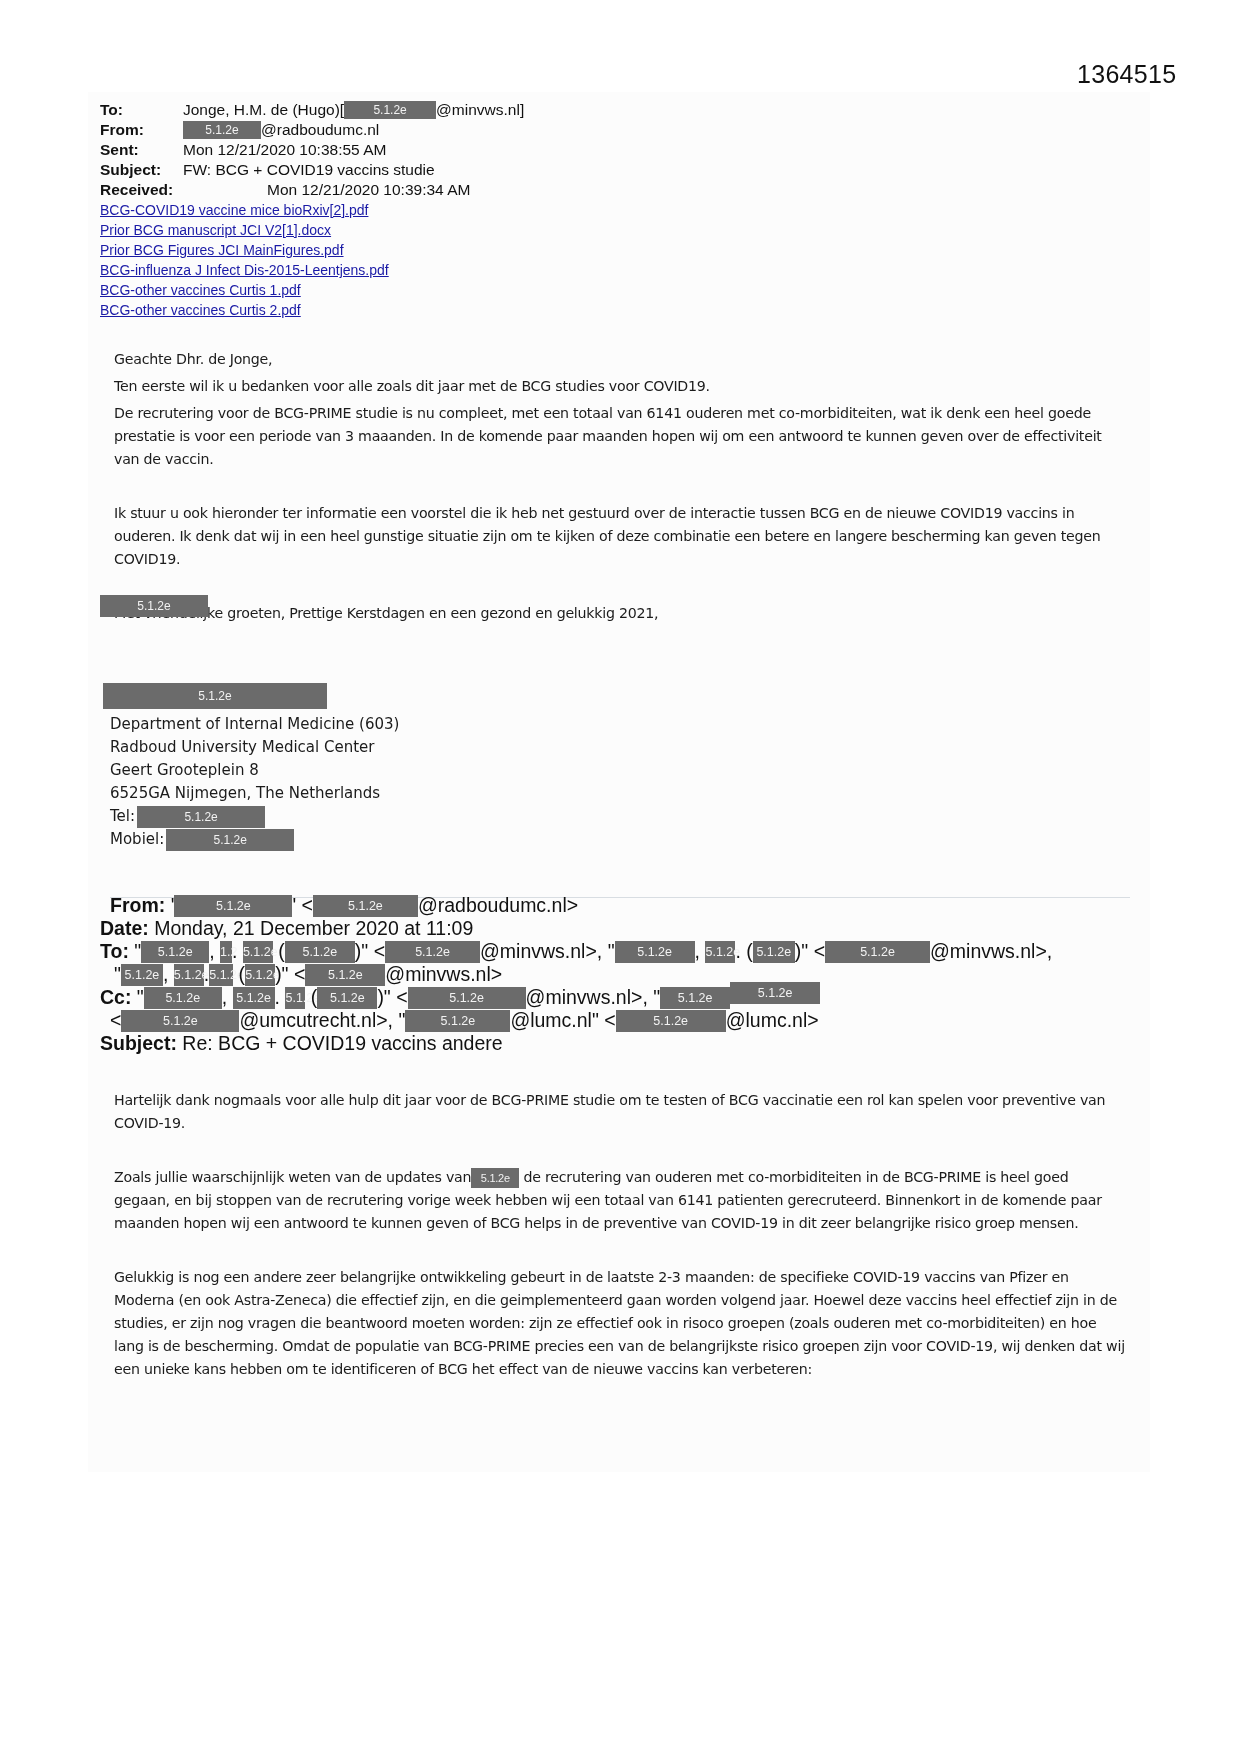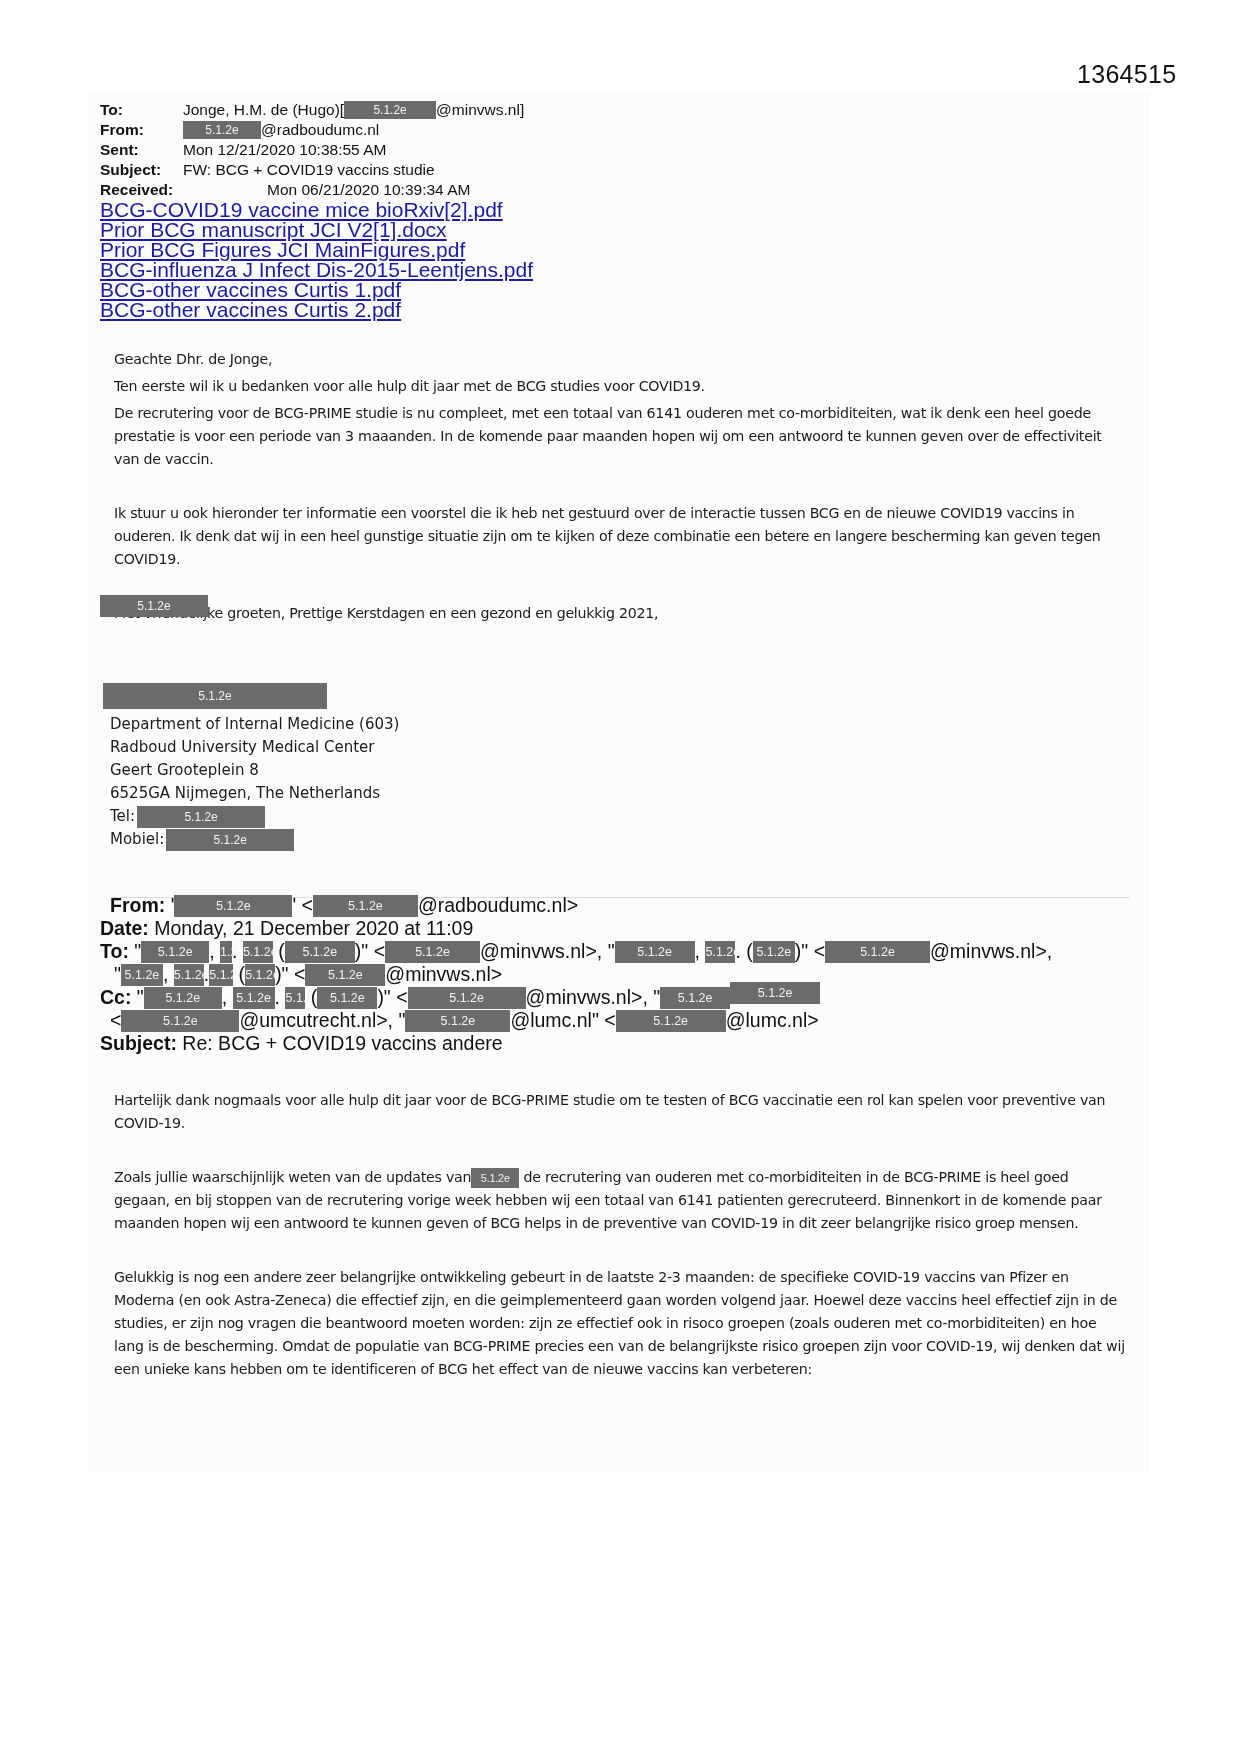--- a/index.html
+++ b/index.html
@@ -7,21 +7,21 @@
     .page-bg { position: absolute; left: 88px; top: 92px; width: 1062px; height: 1380px; background: #fcfcfc; }
     .doc-number { position: absolute; left: 1077px; top: 60px; font-size: 25px; color: #111; letter-spacing: 0.3px; }
 
     
     .hdr1 { position: absolute; left: 100px; top: 100px; font-size: 15.5px; line-height: 20px; }
     .hdr1 .row { display: flex; white-space: nowrap; height: 20px; align-items: center; }
     .hdr1 .lbl { font-weight: bold; width: 83px; display: inline-block; }
     .hdr1 .lbl.received { width: 167px; }
     .redact { display: inline-block; background: #6b6b6b; color: #f2f2f2; font-size: 12px; text-align: center; line-height: 18px; height: 18px; vertical-align: middle; font-family: "Liberation Sans", sans-serif; }
     .redact.small { font-size: 8px; }
-    .attachments { position: absolute; left: 100px; top: 200px; font-size: 21px; line-height: 20px; }
+    .attachments { position: absolute; left: 100px; top: 200px; font-size: 14px; line-height: 20px; }
     .attachments a { display: block; color: #1a1aa6; text-decoration: underline; white-space: nowrap; }
 
     .body-text { position: absolute; left: 110px; width: 1020px; font-family: "DejaVu Sans", sans-serif; font-size: 14.2px; line-height: 23px; color: #1b1b1b; letter-spacing: -0.25px; }
     .body-text p { margin: 4px; }
     .sig { position: absolute; left: 110px; top: 713px; font-family: "DejaVu Sans", sans-serif; font-size: 15px; line-height: 23px; color: #1b1b1b; }
     .sig .row { height: 23px; display: flex; align-items: center; white-space: nowrap; }
 
     .separator { position: absolute; left: 110px; top: 897px; width: 1020px; height: 1px; background: #d8dde2; }
 
     .hdr2 { position: absolute; left: 100px; top: 894px; font-size: 19.5px; line-height: 23px; }
@@ -51,36 +51,36 @@
   <div class="row">
     <span class="lbl">Sent:</span>
     <span>Mon 12/21/2020 10:38:55 AM</span>
   </div>
   <div class="row">
     <span class="lbl">Subject:</span>
     <span>FW: BCG + COVID19 vaccins studie</span>
   </div>
   <div class="row">
     <span class="lbl received">Received:</span>
-    <span>Mon 06/21/2020 10:39:34 AM</span>
+    <span>Mon 12/21/2020 10:39:34 AM</span>
   </div>
 </div>
 
 <div class="attachments">
   <a>BCG-COVID19 vaccine mice bioRxiv[2].pdf</a>
   <a>Prior BCG  manuscript  JCI  V2[1].docx</a>
   <a>Prior BCG  Figures  JCI  MainFigures.pdf</a>
   <a>BCG-influenza J Infect Dis-2015-Leentjens.pdf</a>
   <a>BCG-other vaccines Curtis 1.pdf</a>
   <a>BCG-other vaccines Curtis 2.pdf</a>
 </div>
 
 <div class="body-text" style="top:344px">
   <p>Geachte Dhr. de Jonge,</p>
-  <p>Ten eerste wil ik u bedanken voor alle hulp dit jaar met de BCG studies voor COVID19.</p>
+  <p>Ten eerste wil ik u bedanken voor alle zoals dit jaar met de BCG studies voor COVID19.</p>
   <p>De recrutering voor de BCG-PRIME studie is nu compleet, met een totaal van 6141 ouderen met co-morbiditeiten, wat ik denk een heel goede prestatie is voor een periode van 3 maaanden. In de komende paar maanden hopen wij om een antwoord te kunnen geven over de effectiviteit van de vaccin.</p>
   <p style="height:23px"></p>
   <p>Ik stuur u ook hieronder ter informatie een voorstel die ik heb net gestuurd over de interactie tussen BCG en de nieuwe COVID19 vaccins in ouderen. Ik denk dat wij in een heel gunstige situatie zijn om te kijken of deze combinatie een betere en langere bescherming kan geven tegen COVID19.</p>
   <p style="height:23px"></p>
   <p>Met vriendelijke groeten, Prettige Kerstdagen en een gezond en gelukkig 2021,</p>
 </div>
 <div class="redact" style="position:absolute; left:100px; top:595px; width:108px; height:22px; line-height:22px;">5.1.2e</div>
 
 <div class="redact" style="position:absolute; left:103px; top:683px; width:224px; height:26px; line-height:26px;">5.1.2e</div>
 <div class="sig">

